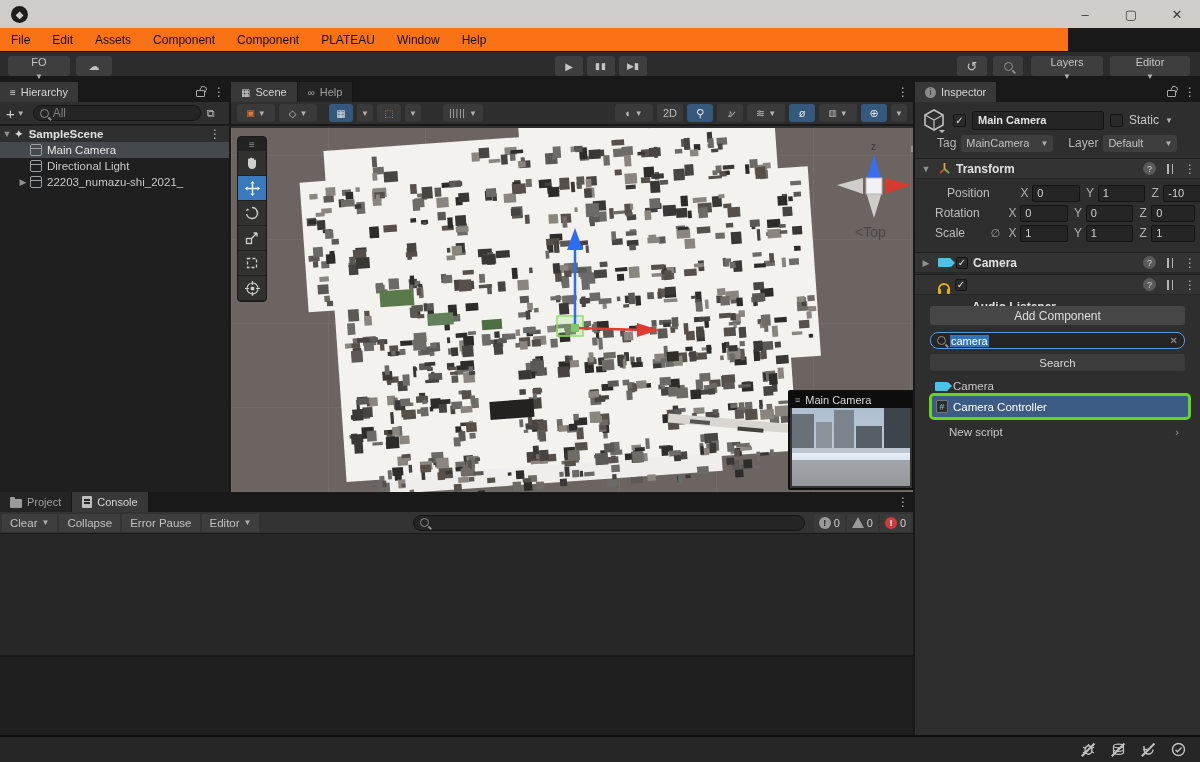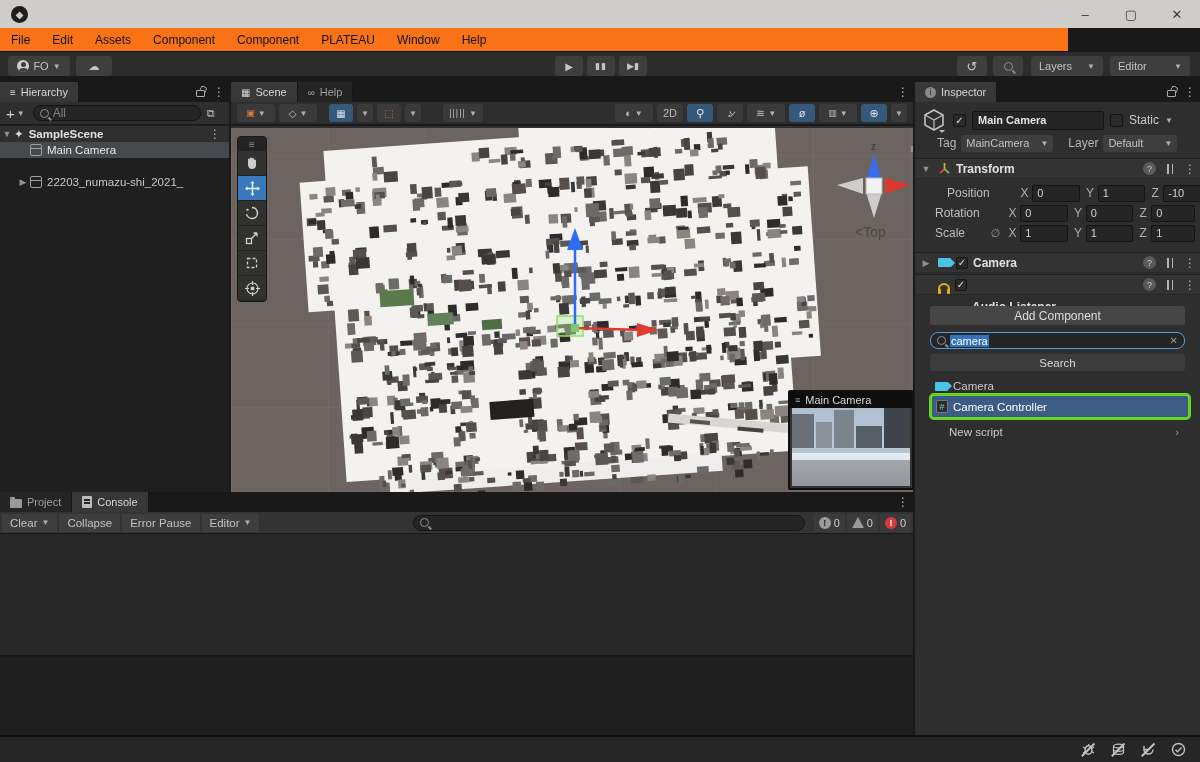--- a/index.html
+++ b/index.html
@@ -18,21 +18,21 @@
   .win-controls { position:absolute; right:0; top:0; height:28px; display:flex; }
   .win-btn { width:46px; height:28px; display:flex; align-items:center; justify-content:center;
              color:#3a3a3a; font-size:13px; }
   .menubar { left:0; top:28px; width:1068px; height:24px; background:#f97316; color:#111;
              display:flex; align-items:flex-start; border-bottom:1px solid #0a0a0a; }
   .menu-item { padding:0 11px; height:24px; display:flex; align-items:center; font-size:12px; }
 
   
   .toolbar { left:0; top:52px; width:1200px; height:27px; background:#2c2c2c; border-bottom:3px solid #191919; }
   .tb-btn { position:absolute; top:4px; height:20px; background:#3e3e3e; border-radius:3px;
-            display:flex; align-items:center; justify-content:center; gap:4px; color:#c4c4c4; font-size:11px; }
+            display:flex; align-items:center; justify-content:center; gap:4px; color:#c4c4c4; font-size:11px;flex-direction:column; }
   .dd { font-size:8px; color:#b0b0b0; }
   .person-ic { width:12px; height:12px; border-radius:50%; background:#cfcfcf; position:relative; overflow:hidden; }
   .person-ic::before { content:""; position:absolute; left:3.5px; top:2px; width:5px; height:5px; border-radius:50%; background:#3e3e3e; }
   .person-ic::after { content:""; position:absolute; left:1.5px; top:8px; width:9px; height:6px; border-radius:50% 50% 0 0; background:#3e3e3e; }
   .tabbar { position:absolute; left:0; top:0; right:0; height:20px; background:#191919; display:flex; }
   .tab { height:20px; padding:0 10px; display:flex; align-items:center; gap:5px; font-size:11px;
          color:#9f9f9f; background:#242424; border-right:1px solid #161616; }
   .tab.active { background:#383838; color:#d6d6d6; }
   .tab-icons { position:absolute; right:4px; top:0; height:20px; display:flex; align-items:center; gap:8px; }
   .kebab { color:#b5b5b5; font-size:12px; letter-spacing:0; }
@@ -216,20 +216,24 @@
     </div>
     <div class="tree-row" style="top:44px;background:#2f2f30;font-weight:bold;color:#e0e0e0;">
       <span class="fold">▼</span>
       <span style="color:#d8d8d8;margin-right:5px;">✦</span>
       <span>SampleScene</span>
       <span class="kebab" style="margin-left:auto;margin-right:8px;font-weight:normal;">⋮</span>
     </div>
     <div class="tree-row" style="top:60px;background:#45484c;color:#e6e6e6;padding-left:30px;">
       <span class="go-ic"></span>
       <span>Main Camera</span>
+    </div>
+    <div class="tree-row" style="top:76px;padding-left:30px;">
+      <span class="go-ic"></span>
+      <span>Directional Light</span>
     </div>
     <div class="tree-row" style="top:92px;padding-left:16px;">
       <span class="fold">▶</span>
       <span class="go-ic"></span>
       <span>22203_numazu-shi_2021_</span>
     </div>
   </div>
 
   <div class="abs scenepanel">
     <div class="tabbar">

